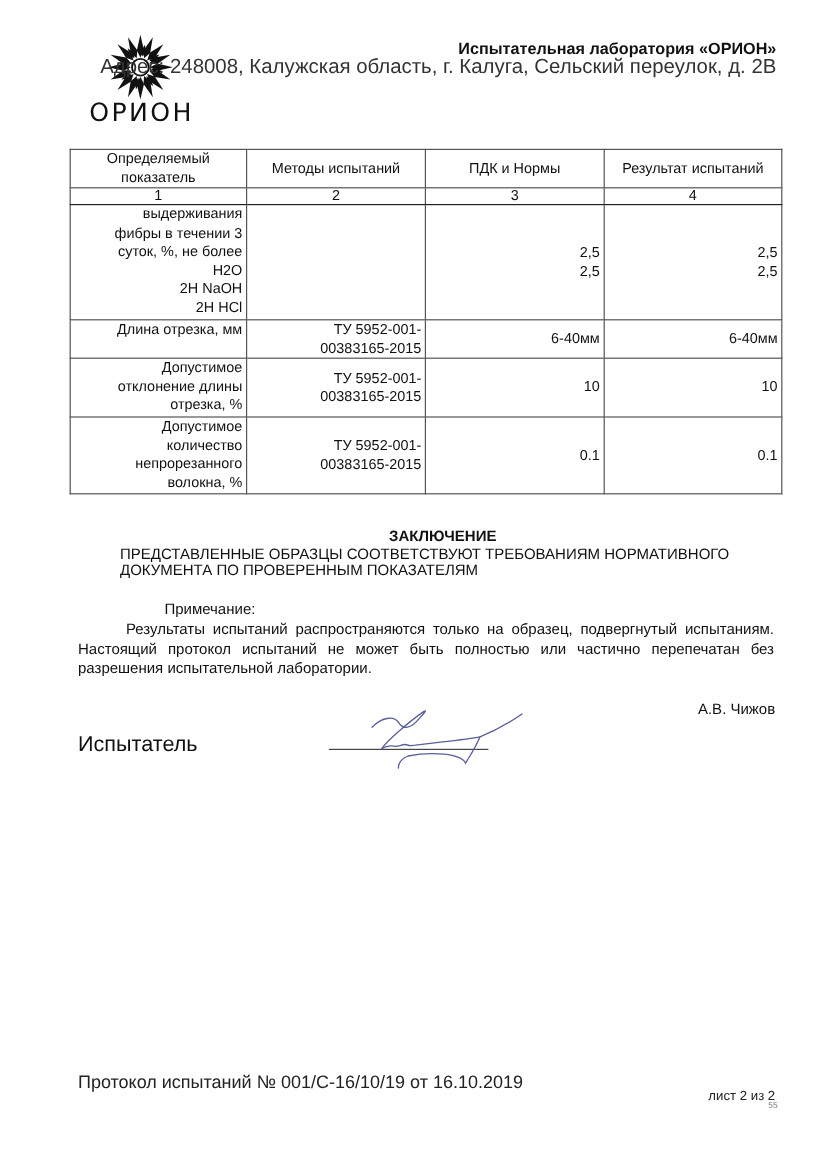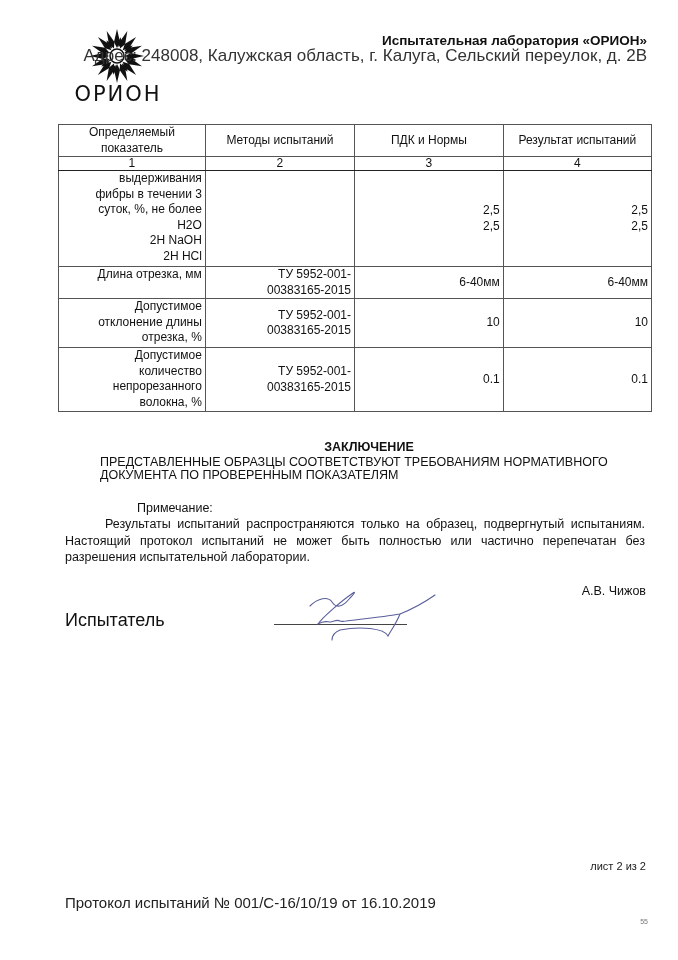--- a/index.html
+++ b/index.html
@@ -32,21 +32,21 @@
   .concl-text { left: 100px; width: 560px; top: 456px; text-align: left; font-size: 12.5px; line-height: 13px; }
   .note-title { left: 105px; top: 501px; font-weight: normal; font-size: 12.5px; margin-left: 32px; }
   .note-text { left: 65px; width: 580px; top: 516px; font-size: 12.5px; line-height: 16.5px; text-align: justify; text-indent: 40px; }
   
   .sig-label { left: 65px; top: 610px; font-size: 18px; }
   .sig-name { right: 32px; top: 584px; font-size: 12.5px; }
   .sig-line { left: 274px; top: 624px; width: 133px; border-top: 1px solid #444; }
   .sig-svg { left: 280px; top: 588px; }
   
   .foot-left { left: 65px; top: 894px; font-size: 15px; color: #222; }
-  .foot-right { right: 32px; top: 860px; font-size: 11px; color: #222; }
+  .foot-right { right: 32px; top: 908px; font-size: 11px; color: #222; }
   .page-mark { right: 30px; top: 918px; font-size: 7px; color: #777; }
 </style>
 </head>
 <body>
 
 <div class="abs logo">
   <svg width="110" height="56" viewBox="0 0 110 56">
     <g transform="translate(55,28)" fill="#111">
       <g id="petals">
         <path d="M0,-8 L3,-14 L0,-27 L-3,-14 Z"></path>

